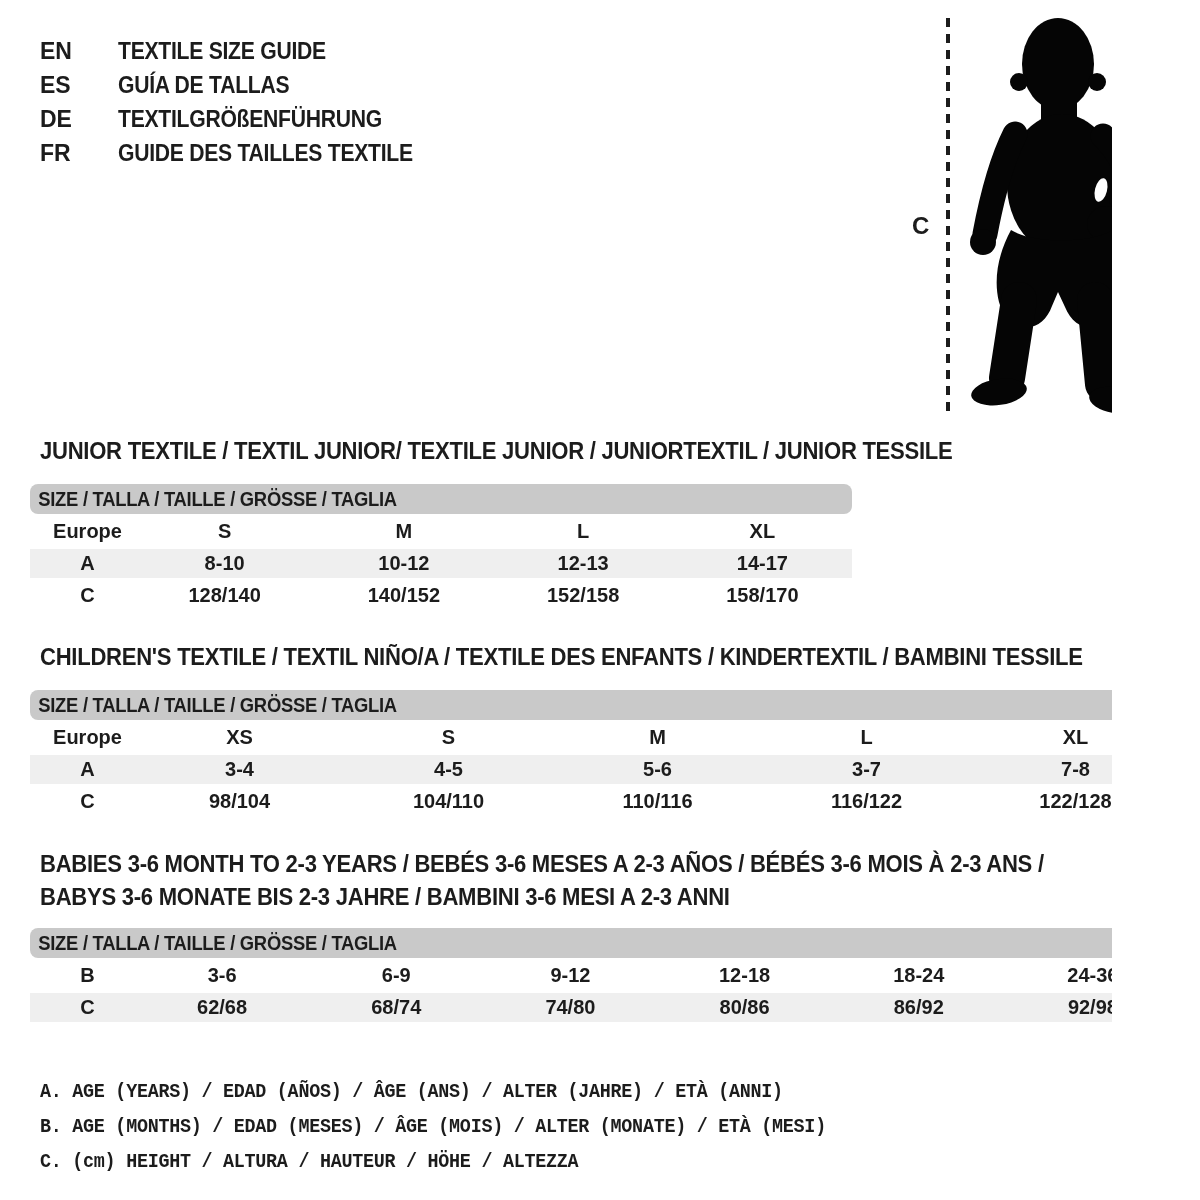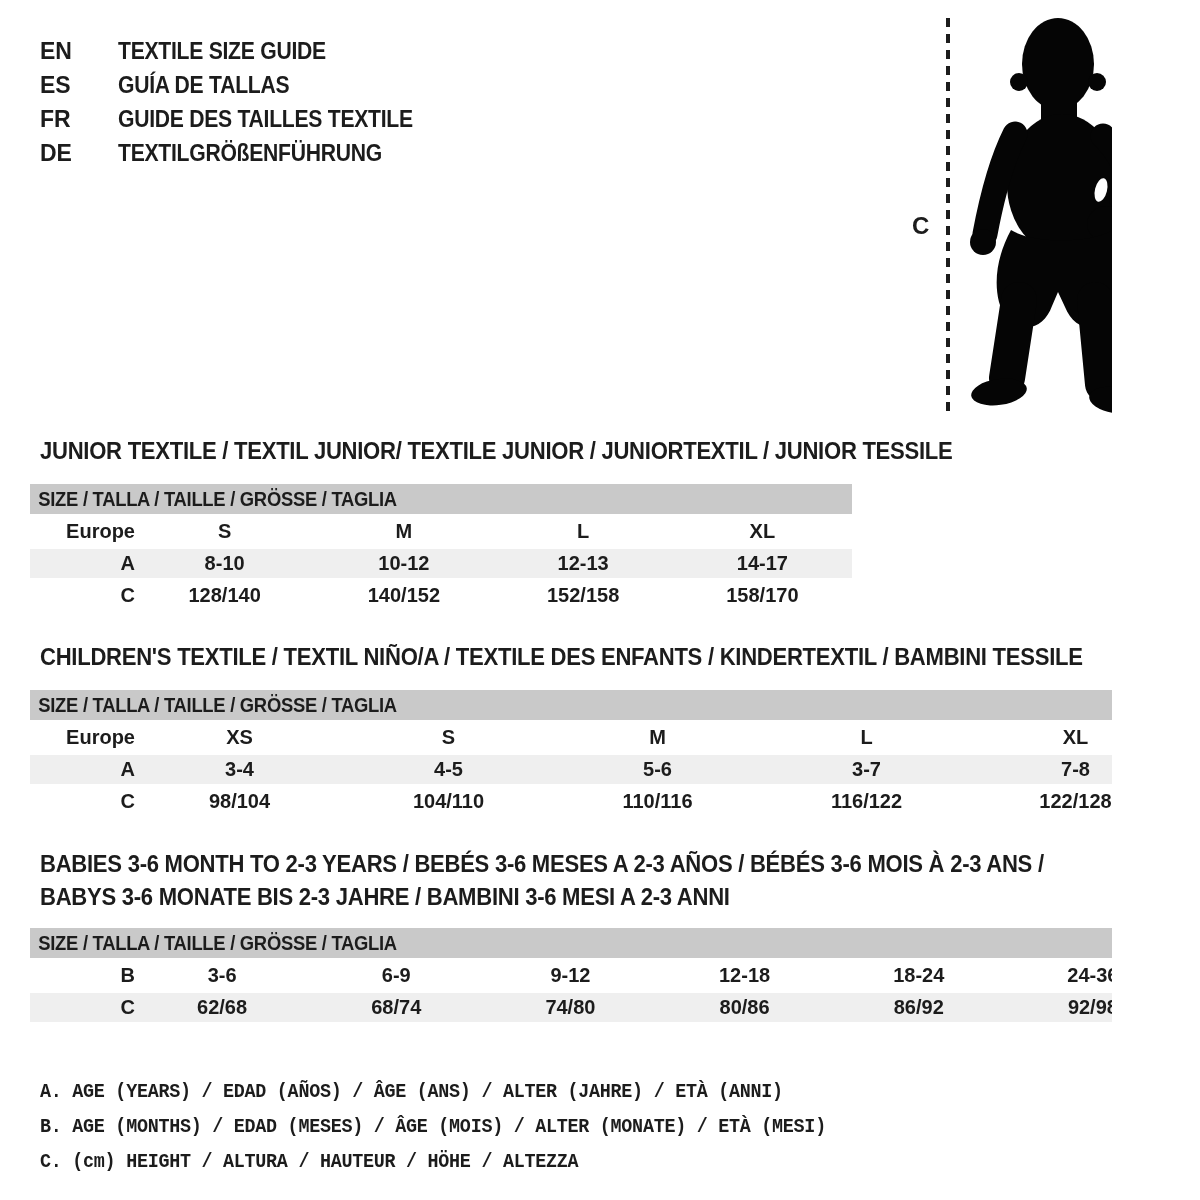--- a/index.html
+++ b/index.html
@@ -39,25 +39,25 @@
   .sec-title{position:absolute;left:40px;font-size:24px;line-height:33px;}
   .title0{top:434px;}
   .title1{top:640px;}
   .title2{top:847px;}
 
   
   .tbl{position:absolute;left:30px;}
   .tbl0{top:484px;width:822px;}
   .tbl1{top:690px;width:1150px;}
   .tbl2{top:928px;width:1150px;}
-  .thead{height:30px;line-height:30px;background:var(--header-bg);font-size:20px;}
+  .thead{height:30px;line-height:30px;background:var(--header-bg);font-size:20px;border-radius:8px;}
   .thead .cond{padding-left:9px;}
   .trow{display:grid;height:29px;line-height:29px;margin-top:3px;font-size:20px;}
   .trow.shaded{background:var(--shaded);}
-  .rlabel{padding-left:10px;text-align:right;}
+  .rlabel{padding-left:10px;text-align:center;}
   .cell{text-align:center;}
 
   
   .legend{position:absolute;left:40px;top:1074px;font-family:Liberation Mono, monospace;}
   .legend-line{height:35px;line-height:35px;font-size:20px;}
 </style>
 </head>
 <body>
 
 <div class="page">
@@ -65,26 +65,26 @@
   <div class="lang-list">
     <div class="lang-row">
       <span class="lang-code">EN</span>
       <span class="lang-title cond">TEXTILE SIZE GUIDE</span>
     </div>
     <div class="lang-row">
       <span class="lang-code">ES</span>
       <span class="lang-title cond">GUÍA DE TALLAS</span>
     </div>
     <div class="lang-row">
+      <span class="lang-code">DE</span>
+      <span class="lang-title cond">TEXTILGRÖßENFÜHRUNG</span>
+    </div>
+    <div class="lang-row">
       <span class="lang-code">FR</span>
       <span class="lang-title cond">GUIDE DES TAILLES TEXTILE</span>
-    </div>
-    <div class="lang-row">
-      <span class="lang-code">DE</span>
-      <span class="lang-title cond">TEXTILGRÖßENFÜHRUNG</span>
     </div>
   </div>
 
   <div class="dash-line"></div>
   <div class="c-label">C</div>
   <svg class="figure-svg" width="200" height="410" viewBox="0 0 200 410">
     <g fill="#050505">
 
       <ellipse cx="103" cy="52" rx="36" ry="46"></ellipse>
       <circle cx="64" cy="70" r="9"></circle>

